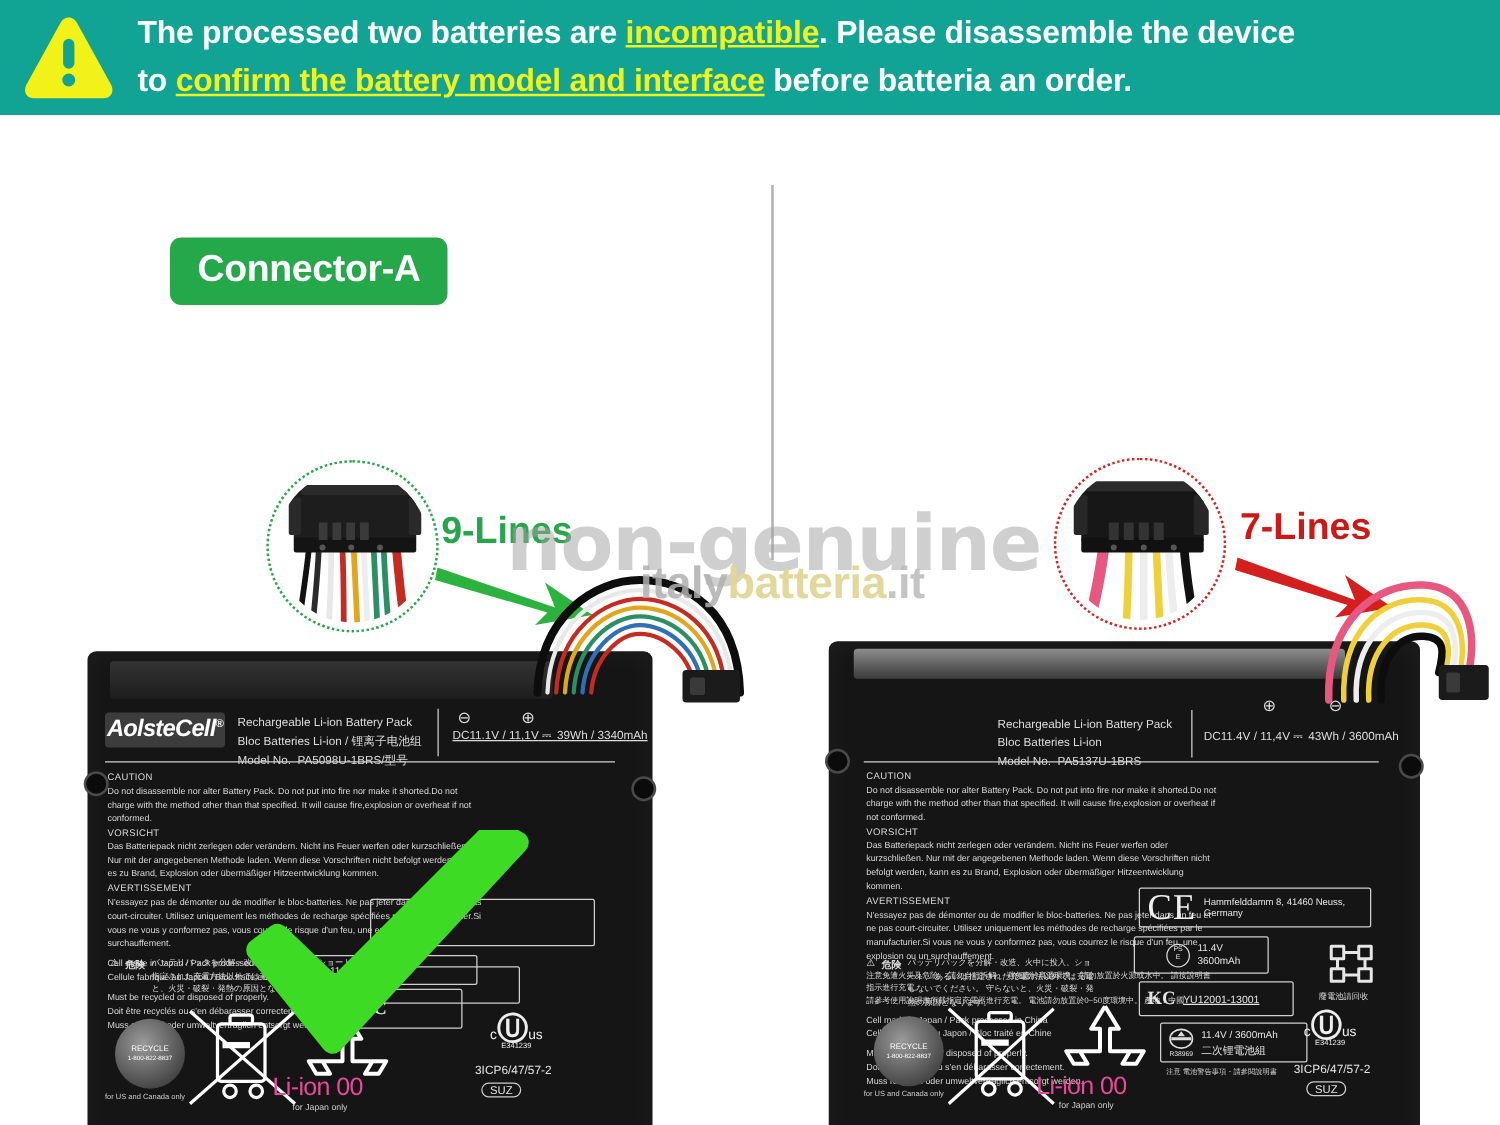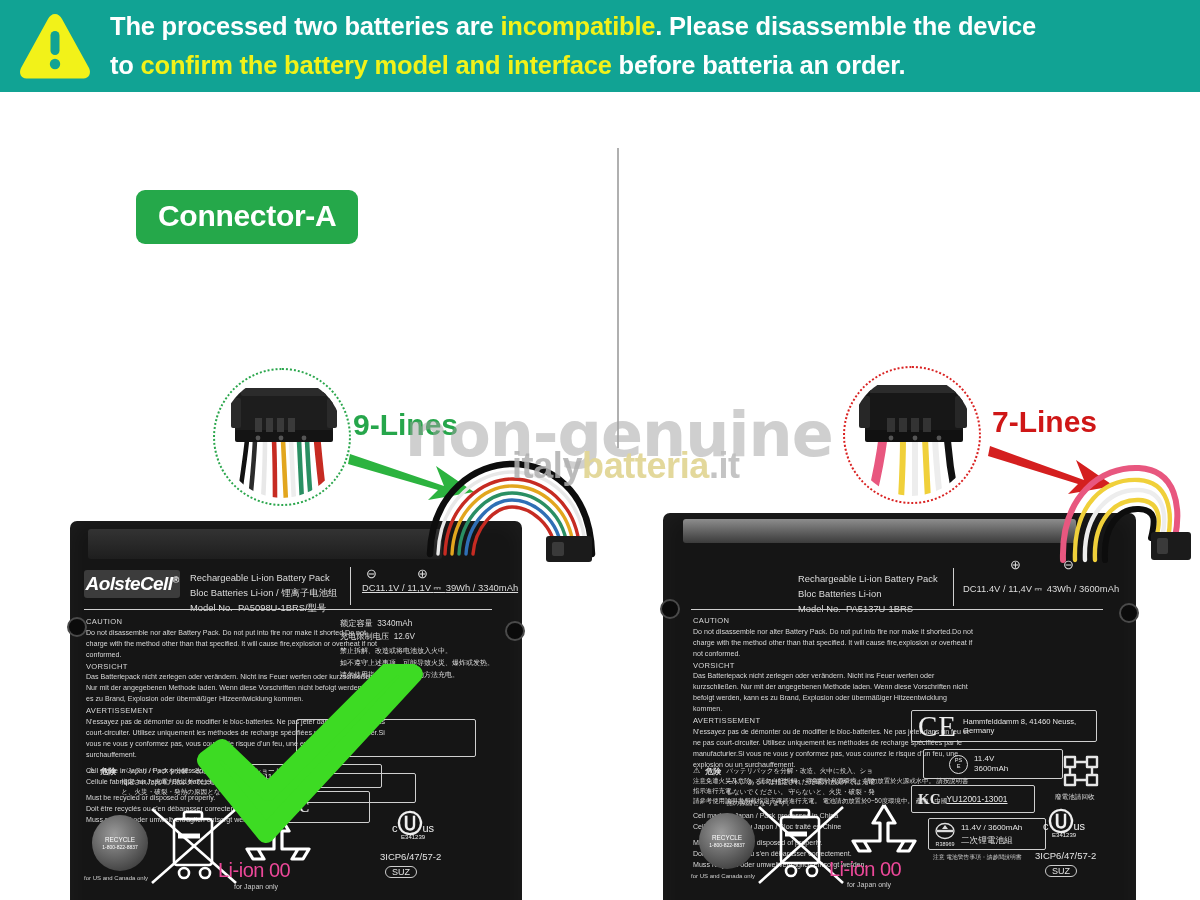--- a/index.html
+++ b/index.html
@@ -15,21 +15,21 @@
   #banner {
     position: absolute; left: 0; top: 0; width: 1200px; height: 92px;
     background: #11a394;
     display: flex; align-items: center;
   }
   #banner-icon { width: 110px; display: flex; justify-content: center; align-items: center; }
   #banner-text {
     flex: 1; color: #ffffff; font-size: 25.5px; font-weight: bold;
     line-height: 1.52; letter-spacing: -0.2px; padding-right: 30px;
   }
-  .hl { color: #f2f219; }
+  .hl { color: #f2f219; text-decoration: underline; }
 
   
   #content { position: absolute; left: 0; top: 92px; width: 1200px; height: 808px; background:#fff;margin-top:48px; }
   #divider {
     position: absolute; left: 617px; top: 8px; width: 2px; height: 300px; background: #b0b0b0;
   }
   .panel { position: absolute; top: 0; width: 600px; height: 808px; }
   #panel-left { left: 0; }
   #panel-right { left: 600px; }
 
@@ -265,29 +265,20 @@
         <p>Doit être recyclés ou s'en débarasser correctement.</p>
         <p>Muss recycled oder umweltverträglich entsorgt werden.</p>
       </div>
 
       <div style="position:absolute;left:18px;top:245px;display:flex;gap:5px;align-items:flex-start;">
         <span style="color:#ddd;font-size:8px;">⚠</span>
         <span style="color:#ddd;font-size:8px;font-weight:bold;">危険</span>
         <span style="color:#ddd;font-size:6.6px;line-height:1.6;width:200px;display:block;">バッテリパックを分解・改造、火中に投入、ショート、 あるいは指定された充電方法以外では充電しないでください。 守らないと、火災・破裂・発熱の原因となります。</span>
       </div>
 
-      <div class="cnblock" style="left:270px; top:96px; width:160px;">
-        <div><span>额定容量</span>&nbsp;&nbsp;<span>3340mAh</span></div>
-        <div><span>充电限制电压</span>&nbsp;&nbsp;<span>12.6V</span></div>
-        <div style="font-size:7px;line-height:1.7;margin-top:2px;">
-          <div>禁止拆解、改造或将电池放入火中。</div>
-          <div>如不遵守上述事项，可能导致火災、爆炸或发热。</div>
-          <div>请勿使用指定充电器以外的方法充电。</div>
-        </div>
-      </div>
 
       <div class="certbox" style="left:226px; top:198px; width:180px; height:38px;"></div>
 
       <div class="certbox" style="left:162px; top:243px; width:150px; height:24px;">
         <span class="psemark">
           <span>PS</span>
           <span>E</span>
         </span>
         <span>11.1V</span>
         <span>3340mAh</span>
@@ -450,21 +441,21 @@
         <span style="color:#ddd;font-size:8px;">⚠</span>
         <span style="color:#ddd;font-size:8px;font-weight:bold;">危険</span>
         <span style="color:#ddd;font-size:6.6px;line-height:1.6;width:150px;display:block;">バッテリパックを分解・改造、火中に投入、ショート、 あるいは指定された充電方法以外では充電しないでください。 守らないと、火災・破裂・発熱の原因となります。</span>
       </div>
 
       <div class="certbox" style="left:248px; top:197px; width:186px; height:32px;">
         <span class="cemark" style="position:static;">CE</span>
         <span style="font-size:7.6px;">Hammfelddamm 8, 41460 Neuss, Germany</span>
       </div>
 
-      <div class="certbox" style="left:260px; top:236px; width:140px; height:30px;padding-left:25px;">
+      <div class="certbox" style="left:244px; top:236px; width:108px; height:30px;padding-left:25px;">
         <span class="psemark">
           <span>PS</span>
           <span>E</span>
         </span>
         <span style="line-height:1.3;">
           <span style="display:block;">11.4V</span>
           <span style="display:block;">3600mAh</span>
         </span>
       </div>
 

